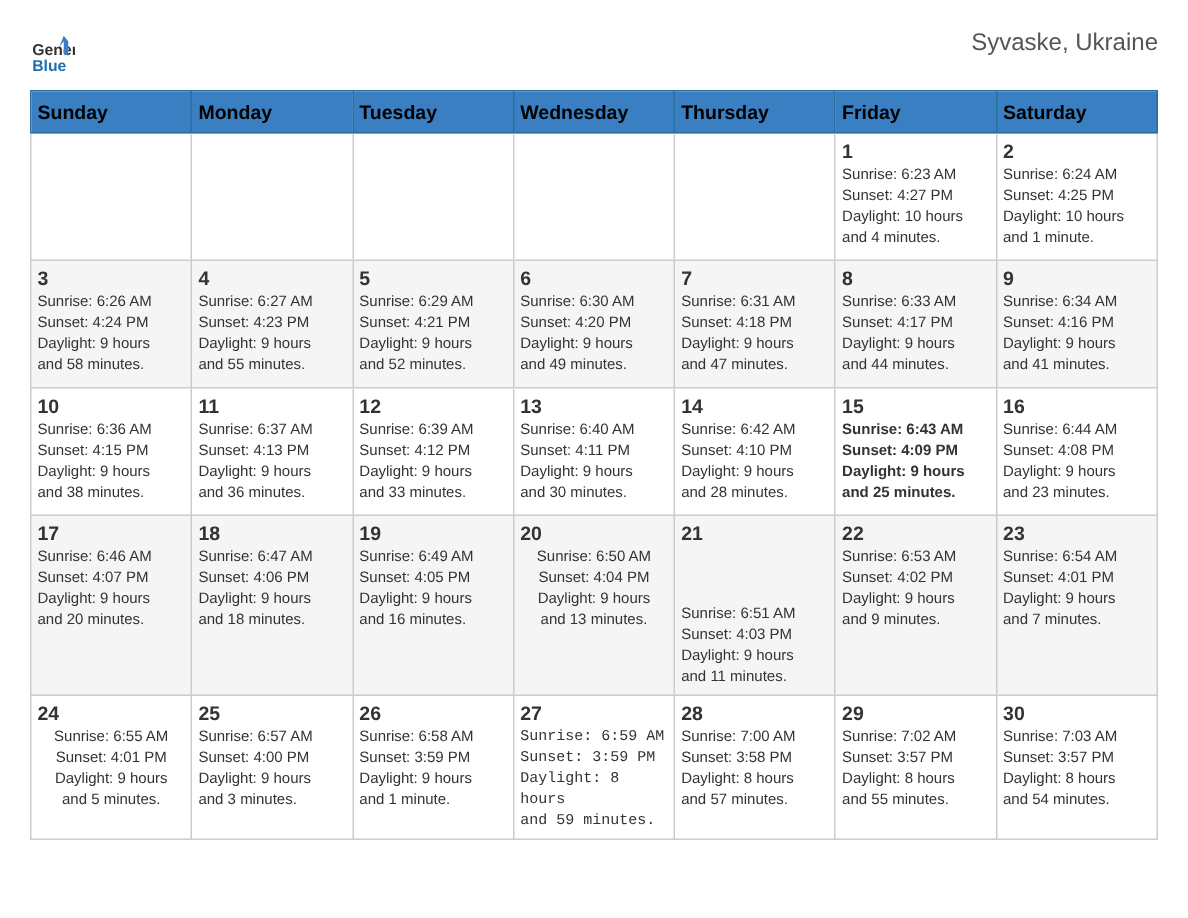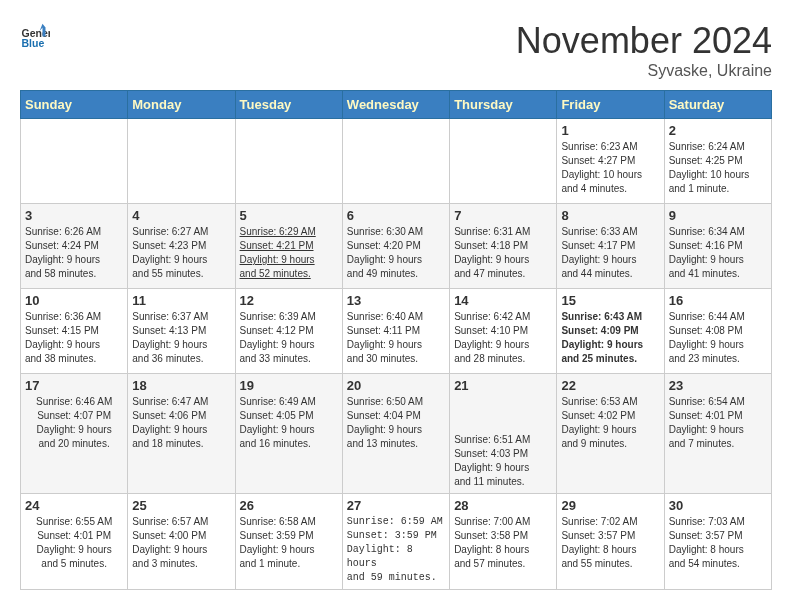--- a/index.html
+++ b/index.html
@@ -37,21 +37,21 @@
       font-size: 16px;
       color: #555;
     }
     table {
       width: 100%;
       border-collapse: collapse;
       table-layout: fixed;
     }
     thead tr th {
       background-color: #3a7fc1;
-      color: #fef9c3;
+      color: #000000;
       font-size: 13px;
       font-weight: bold;
       padding: 6px 4px;
       text-align: left;
       border: 1px solid #2a6fa0;
     }
     tbody tr td {
       border: 1px solid #ccc;
       vertical-align: top;
       padding: 4px;
@@ -84,21 +84,20 @@
 
 <div class="header-area">
   <div class="logo">
     <svg class="logo-icon" viewBox="0 0 40 40">
       <text x="2" y="22" font-size="14" font-weight="bold" fill="#333">General</text>
       <text x="2" y="36" font-size="14" font-weight="bold" fill="#1a6faf">Blue</text>
       <polygon points="30,5 38,15 34,10 34,22 30,22 30,10 26,15" fill="#3a7fc1"></polygon>
     </svg>
   </div>
   <div class="title-area">
-    <div class="month-title">November 2024</div>
     <div class="subtitle">Syvaske, Ukraine</div>
   </div>
 </div>
 
 <table>
   <thead>
     <tr>
     <th>Sunday</th>
         <th>Monday</th>
         <th>Tuesday</th>
@@ -140,21 +139,21 @@
         </td>
         <td>
           <span class="day-number">4</span>
           <div class="day-info" style="white-space: pre-line;">Sunrise: 6:27 AM
 Sunset: 4:23 PM
 Daylight: 9 hours
 and 55 minutes.</div>
         </td>
         <td>
           <span class="day-number">5</span>
-          <div class="day-info" style="white-space: pre-line; text-decoration: underline;">Sunrise: 6:29 AM
+          <div class="day-info" style="white-space: pre-line;">Sunrise: 6:29 AM
 Sunset: 4:21 PM
 Daylight: 9 hours
 and 52 minutes.</div>
         </td>
         <td>
           <span class="day-number">6</span>
           <div class="day-info" style="white-space: pre-line;">Sunrise: 6:30 AM
 Sunset: 4:20 PM
 Daylight: 9 hours
 and 49 minutes.</div>
@@ -228,42 +227,42 @@
           <span class="day-number">16</span>
           <div class="day-info" style="white-space: pre-line;">Sunrise: 6:44 AM
 Sunset: 4:08 PM
 Daylight: 9 hours
 and 23 minutes.</div>
         </td>
       </tr>
       <tr>
         <td>
           <span class="day-number">17</span>
-          <div class="day-info" style="white-space: pre-line; text-align: center;">Sunrise: 6:46 AM
+          <div class="day-info" style="white-space: pre-line;">Sunrise: 6:46 AM
 Sunset: 4:07 PM
 Daylight: 9 hours
 and 20 minutes.</div>
         </td>
         <td>
           <span class="day-number">18</span>
           <div class="day-info" style="white-space: pre-line;">Sunrise: 6:47 AM
 Sunset: 4:06 PM
 Daylight: 9 hours
 and 18 minutes.</div>
         </td>
         <td>
           <span class="day-number">19</span>
           <div class="day-info" style="white-space: pre-line;">Sunrise: 6:49 AM
 Sunset: 4:05 PM
 Daylight: 9 hours
 and 16 minutes.</div>
         </td>
         <td>
           <span class="day-number">20</span>
-          <div class="day-info" style="white-space: pre-line;">Sunrise: 6:50 AM
+          <div class="day-info" style="white-space: pre-line; text-align: center;">Sunrise: 6:50 AM
 Sunset: 4:04 PM
 Daylight: 9 hours
 and 13 minutes.</div>
         </td>
         <td>
           <span class="day-number">21</span>
           <div class="day-info" style="white-space: pre-line; margin-top: 40px;">Sunrise: 6:51 AM
 Sunset: 4:03 PM
 Daylight: 9 hours
 and 11 minutes.</div>

